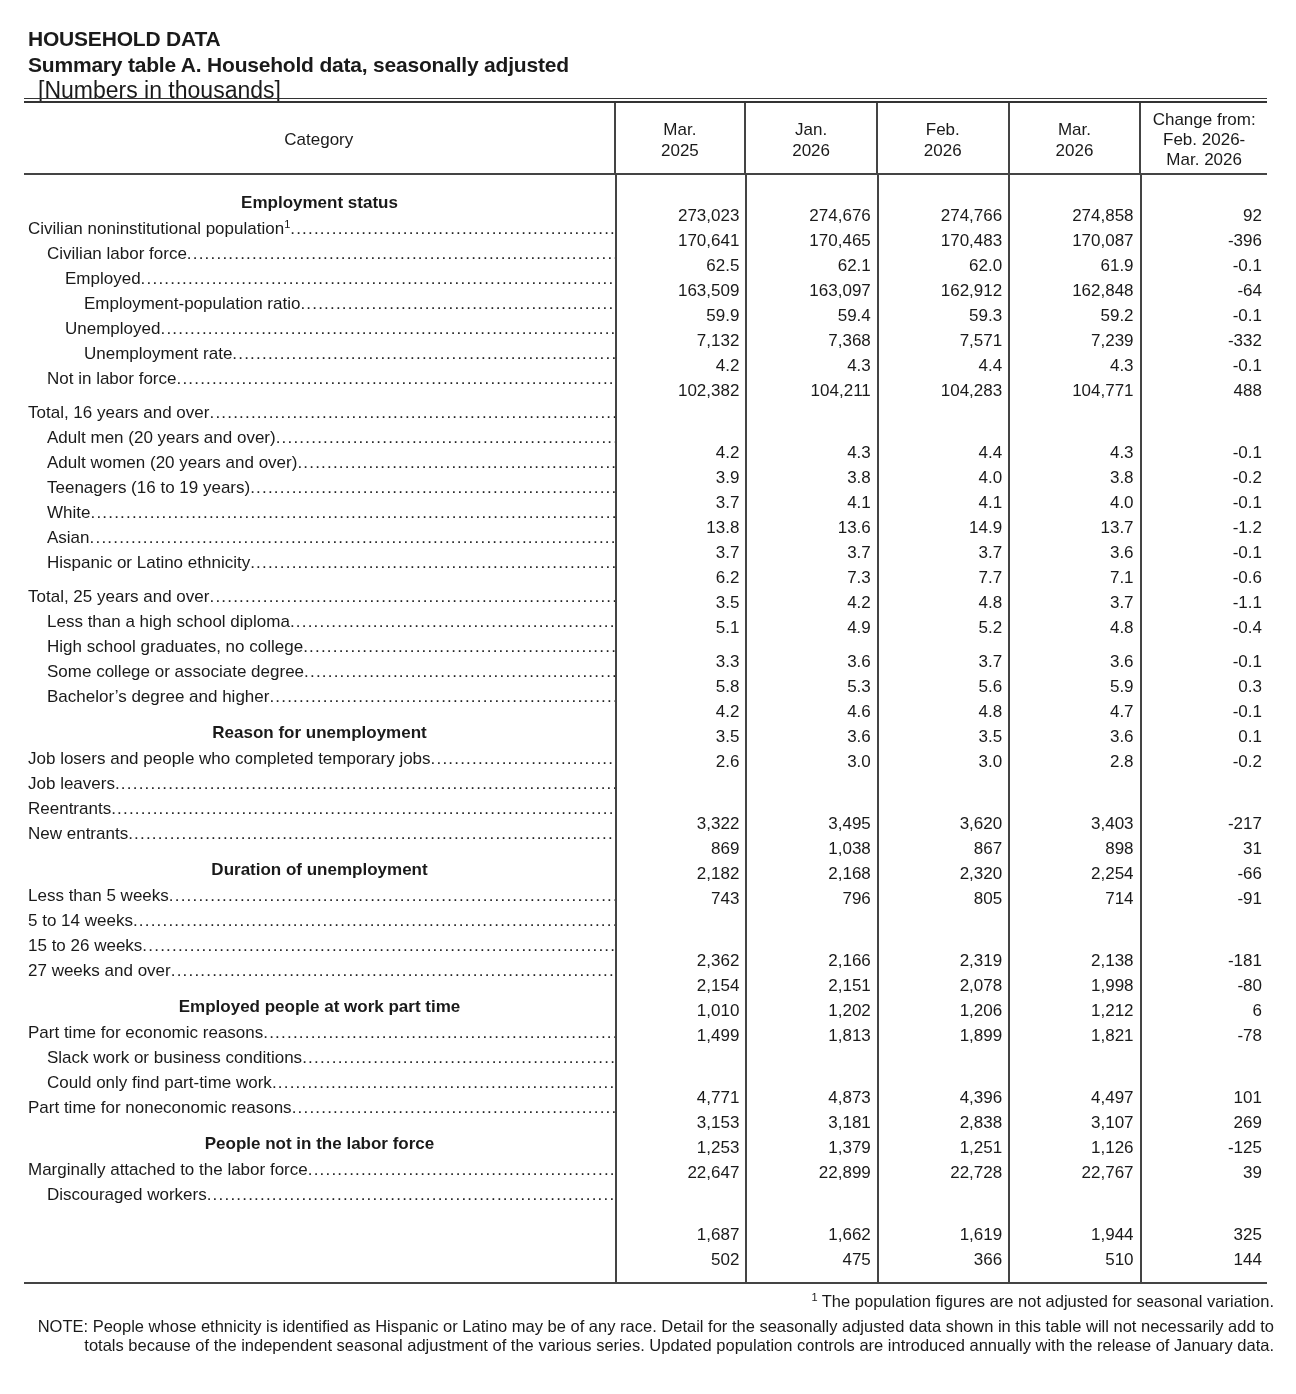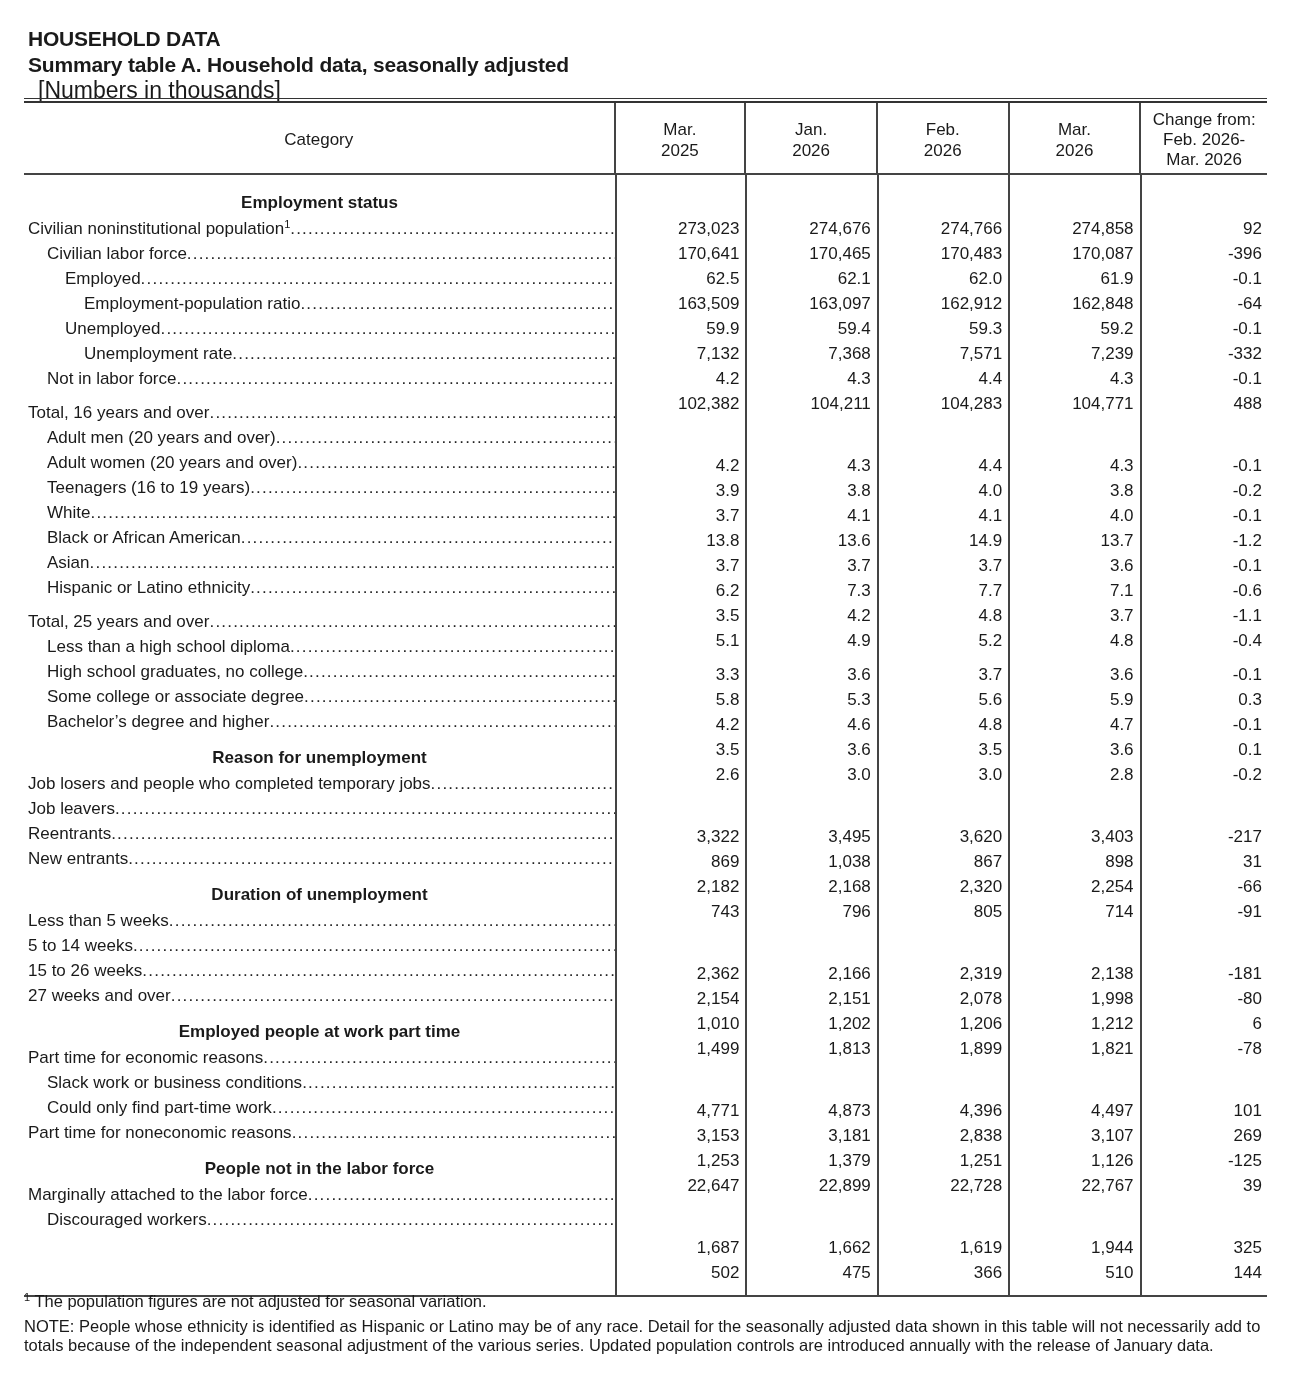--- a/index.html
+++ b/index.html
@@ -21,41 +21,41 @@
   .hdr .cat { width: 591px; display:flex; align-items:center; justify-content:center; font-size: 17px; padding-top: 4px; }
   .hdr .col {
     width: 130px; border-left: 2px solid #444; display:flex; align-items:center; justify-content:center;
     text-align:center; font-size: 17px; line-height: 21px; padding-top: 4px; white-space: pre-line;
   }
   .hdr .col.chg { width: 126px; line-height: 20px; }
   .hdr .col.c1 { width: 129px; }
 
   .body { position: relative; display: flex; border-bottom: 2px solid #444; }
   .labels { width: 591px; padding-top: 13px; padding-bottom: 10px; }
-  .numcol { width: 130px; border-left: 2px solid #444; padding-top: 13px; padding-bottom: 10px; }
+  .numcol { width: 130px; border-left: 2px solid #444; padding-bottom: 10px; }
   .numcol.c1 { width: 129px; }
   .numcol.chg { width: 126px; }
 
   .sec-title { height: 28px; line-height: 30px; font-size: 17px; font-weight: bold; text-align: center; }
   .row { height: 25px; line-height: 25px; font-size: 17px; white-space: nowrap; }
   .lbl { display: flex; overflow: hidden; }
   .lbl .txt { flex: 0 0 auto; }
   .lbl .dots { flex: 1 1 auto; overflow: hidden; letter-spacing: 1.2px; color: #222; }
   .lbl .dots::after { content: "..........................................................................................................................................................................................................................................."; }
   .ind0 { padding-left: 4px; }
   .ind1 { padding-left: 23px; }
   .ind2 { padding-left: 41px; }
   .ind3 { padding-left: 60px; }
   .gap { height: 9px; }
   .secgap { height: 9px; }
   .num { text-align: right; padding-right: 6px; }
   .chg .num { padding-right: 5px; }
   sup { font-size: 11px; line-height: 0; vertical-align: 6px; }
 
-  .notes { position: absolute; left: 24px; top: 1292px; width: 1250px; font-size: 16.5px; line-height: 19px; }
+  .notes { position: absolute; left: 24px; top: 1292px; width: 1250px; font-size: 16.5px; line-height: 19px; text-align: right; }
   .notes p { margin: 0 0 6px 0; }
 </style>
 </head>
 <body>
 
 <div class="titles">
   <div class="t1">HOUSEHOLD DATA</div>
   <div class="t2">Summary table A. Household data, seasonally adjusted</div>
   <div class="t3">[Numbers in thousands]</div>
 </div>
@@ -122,24 +122,20 @@
           </div>
           <div class="row lbl ind1">
             <span class="txt"><span>Teenagers (16 to 19 years)</span></span>
             <span class="dots"></span>
           </div>
           <div class="row lbl ind1">
             <span class="txt"><span>White</span></span>
             <span class="dots"></span>
           </div>
           <div class="row lbl ind1">
-            <span class="txt"><span>Black or African American</span></span>
-            <span class="dots"></span>
-          </div>
-          <div class="row lbl ind1">
             <span class="txt"><span>Asian</span></span>
             <span class="dots"></span>
           </div>
           <div class="row lbl ind1">
             <span class="txt"><span>Hispanic or Latino ethnicity</span></span>
             <span class="dots"></span>
           </div>
           <div class="gap"></div>
           <div class="row lbl ind0">
             <span class="txt"><span>Total, 25 years and over</span></span>

